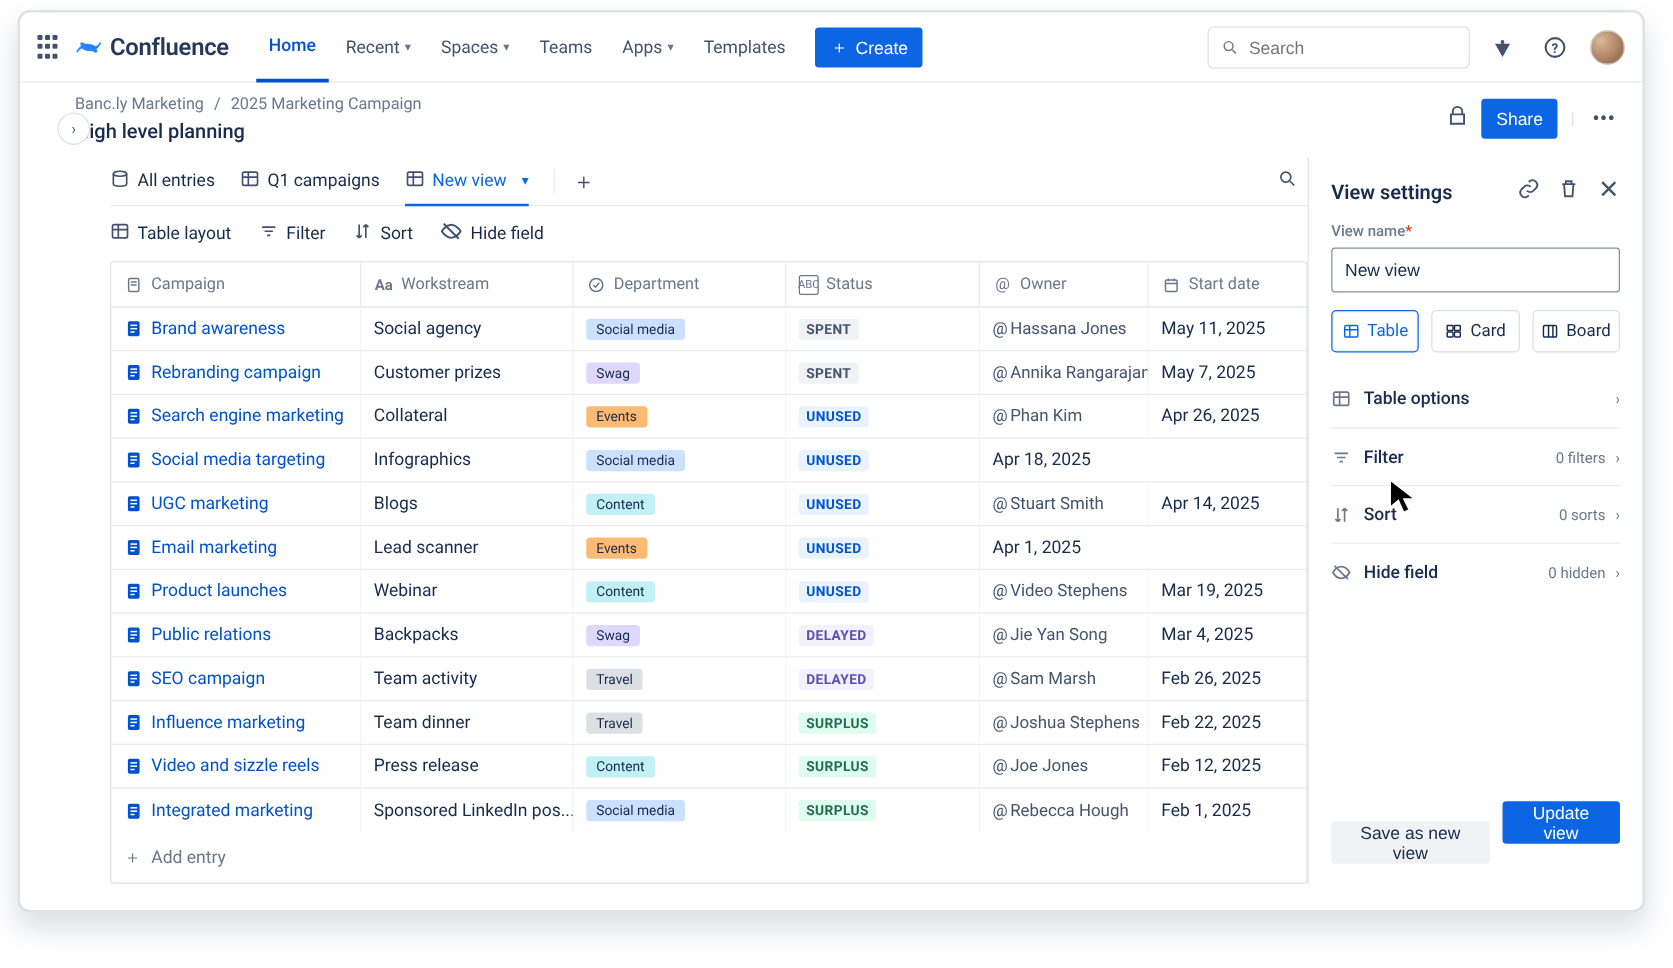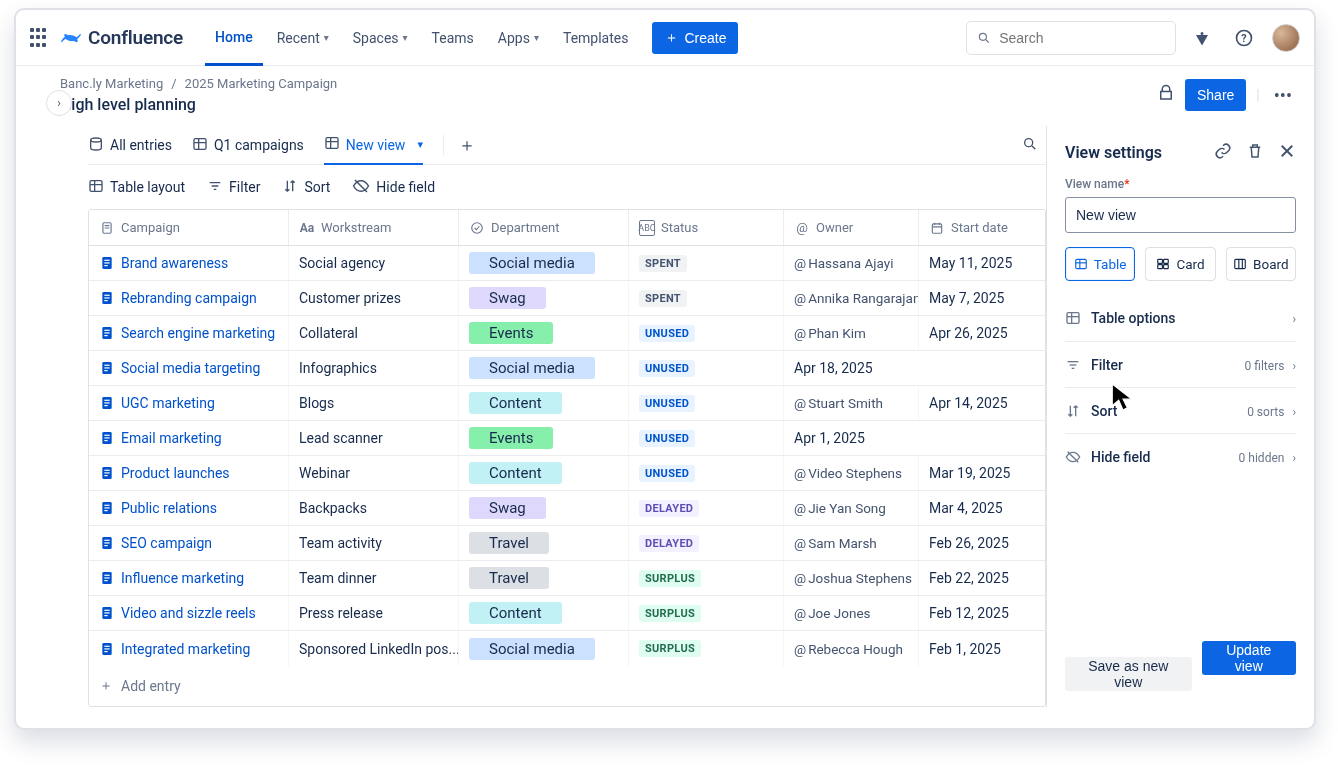--- a/index.html
+++ b/index.html
@@ -85,24 +85,24 @@
 .db-head, .db-row { display:grid; grid-template-columns: 200px 170px 170px 155px 135px 110px; align-items:center; }
 .db-head { background:#fff; border-bottom:1px solid #DFE1E6; color:#6B778C; font-size:13px; height:36px;}
 .db-head .cell { display:flex; align-items:center; gap:6px; padding:0 10px; border-right:1px solid #EBECF0; height:100%;}
 .db-head .cell:last-child { border-right:none;}
 .db-row { height:35px; border-bottom:1px solid #EBECF0; font-size:14px;}
 .db-row:last-child { border-bottom:none; }
 .db-row .cell { padding:0 10px; border-right:1px solid #F4F5F7; height:100%; display:flex; align-items:center; white-space:nowrap; overflow:hidden; text-overflow:ellipsis;}
 .db-row .cell:last-child { border-right:none;}
 .campaign-link { color:#0052CC; display:flex; align-items:center; gap:6px; cursor:pointer; overflow:hidden; text-overflow:ellipsis;}
 .page-ico { width:16px; height:16px; color:#0052CC; flex-shrink:0;}
-.tag { padding:2px 20px; border-radius:3px; font-size:15px; }
+.tag { padding:2px 8px; border-radius:3px; font-size:11px; }
 .tag-social { background:#CCE0FF; color:#172B4D; }
 .tag-swag { background:#DFD8FD; color:#172B4D; }
-.tag-events { background:#86efac; color:#172B4D; }
+.tag-events { background:#fdba74; color:#172B4D; }
 .tag-content { background:#C1F0F5; color:#172B4D; }
 .tag-travel { background:#DCDFE4; color:#172B4D; }
 .status-pill { padding:2px 6px; border-radius:3px; font-size:11px; font-weight:700; letter-spacing:0.3px;}
 .st-spent { background:#F1F2F4; color:#44546F; }
 .st-unused { background:#E9F2FF; color:#0055CC; }
 .st-delayed { background:#F3F0FF; color:#5E4DB2; }
 .st-surplus { background:#DFFCF0; color:#216E4E; }
 .owner { color:#44546F; font-size:13.5px; }
 .owner::before { content:"@"; margin-right:2px; }
 .date-c { color:#172B4D; font-size:14px;}
@@ -369,21 +369,21 @@
                 </span>
               </div>
               <div class="cell">Social agency</div>
               <div class="cell">
                 <span class="tag tag-social">Social media</span>
               </div>
               <div class="cell">
                 <span class="status-pill st-spent">SPENT</span>
               </div>
               <div class="cell">
-                <span class="owner">Hassana Ajayi</span>
+                <span class="owner">Hassana Jones</span>
               </div>
               <div class="cell date-c">May 11, 2025</div>
             </div>
             <div class="db-row">
               <div class="cell">
                 <span class="campaign-link">
                   <svg class="page-ico" viewBox="0 0 24 24">
                     <rect x="5" y="3" width="14" height="18" rx="2" fill="#0052CC"></rect>
                     <rect x="8" y="7" width="8" height="1.8" fill="#fff"></rect>
                     <rect x="8" y="11" width="8" height="1.8" fill="#fff"></rect>

